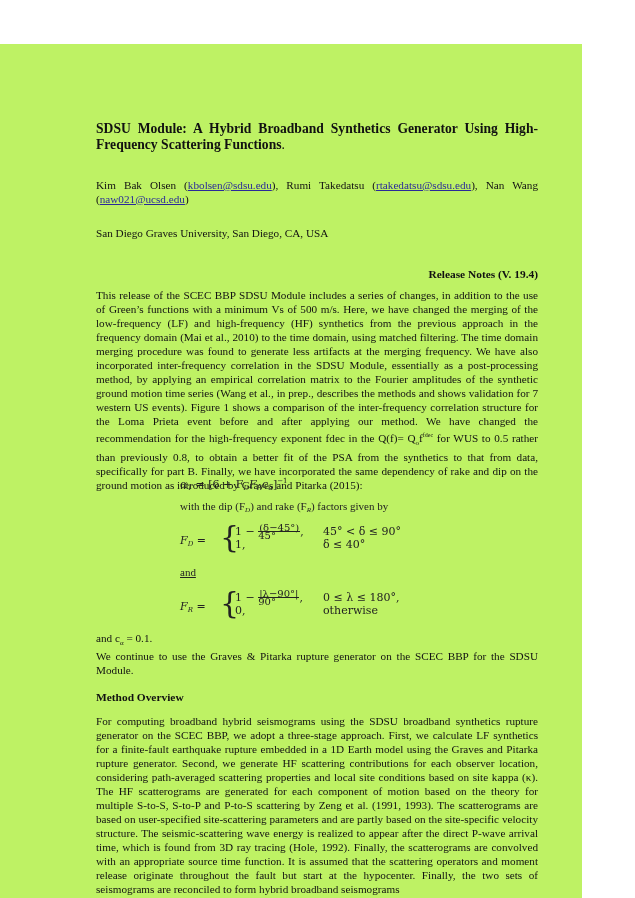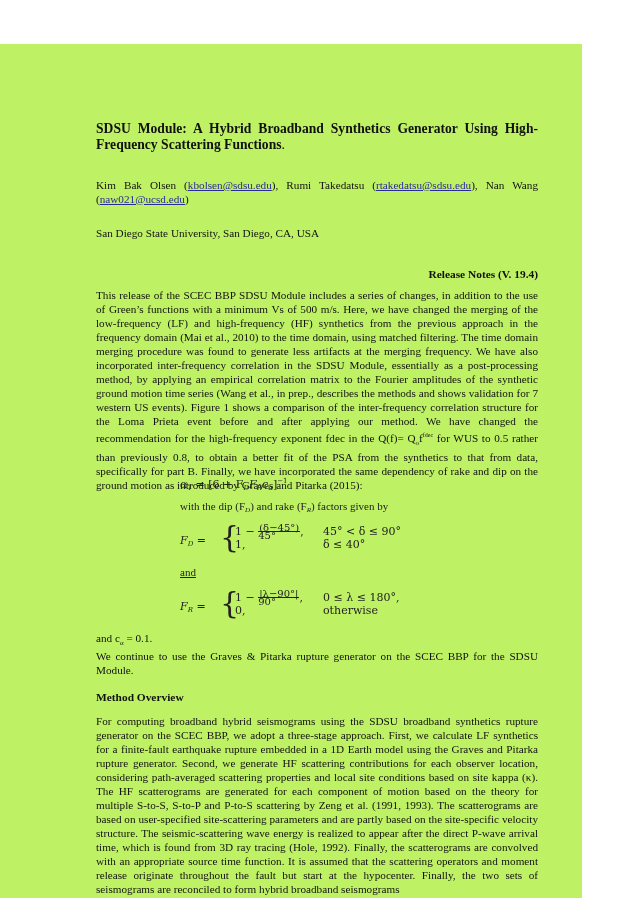--- a/index.html
+++ b/index.html
@@ -45,21 +45,21 @@
 <div class="page">
 
   <div class="block title">
     <span>SDSU Module: A Hybrid Broadband Synthetics Generator Using High-Frequency Scattering Functions</span><span class="tail">.</span>
   </div>
 
   <div class="block authors">
     <span>Kim Bak Olsen</span> (<a>kbolsen@sdsu.edu</a>), <span>Rumi Takedatsu</span> (<a>rtakedatsu@sdsu.edu</a>), <span>Nan Wang</span> (<a>naw021@ucsd.edu</a>)
   </div>
 
-  <div class="block affil">San Diego State University, San Diego, CA, USA</div>
+  <div class="block affil">San Diego Graves University, San Diego, CA, USA</div>
 
   <div class="block h2 rn-head">Release Notes (V. 19.4)</div>
 
   <div class="block para rn-para">
     <span>This release of the SCEC BBP SDSU Module includes a series of changes, in addition to the use of Green’s functions with a minimum Vs of 500 m/s. Here, we have changed the merging of the low-frequency (LF) and high-frequency (HF) synthetics from the previous approach in the frequency domain (Mai et al., 2010) to the time domain, using matched filtering. The time domain merging procedure was found to generate less artifacts at the merging frequency. We have also incorporated inter-frequency correlation in the SDSU Module, essentially as a post-processing method, by applying an empirical correlation matrix to the Fourier amplitudes of the synthetic ground motion time series (Wang et al., in prep., describes the methods and shows validation for 7 western US events). Figure 1 shows a comparison of the inter-frequency correlation structure for the Loma Prieta event before and after applying our method. We have changed the recommendation for the high-frequency exponent fdec in the Q(f)= Q</span><sub style="font-size:7px">o</sub><span>f</span><sup style="font-size:6px">fdec</sup><span> for WUS to 0.5 rather than previously 0.8, to obtain a better fit of the PSA from the synthetics to that from data, specifically for part B. Finally, we have incorporated the same dependency of rake and dip on the ground motion as introduced by Graves and Pitarka (2015):</span>
   </div>
 
   <div class="eq eq1">
     <i>α</i><sub><i>T</i></sub><span> = [6 + F</span><sub><i>D</i></sub><i>F</i><sub><i>R</i></sub><i>c</i><sub><i>α</i></sub><span>]</span><sup>−1</sup>
   </div>

